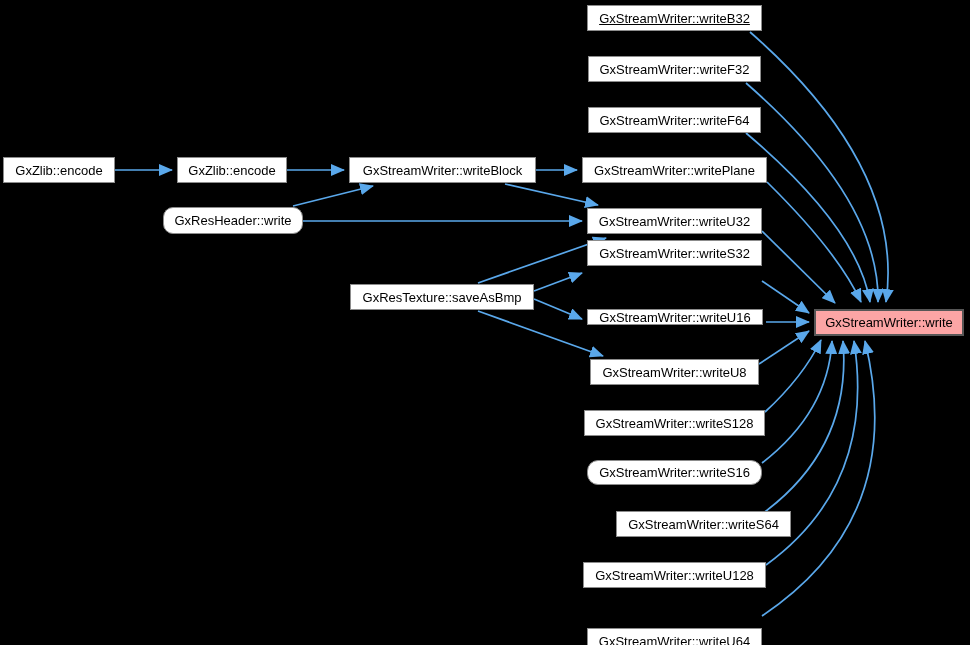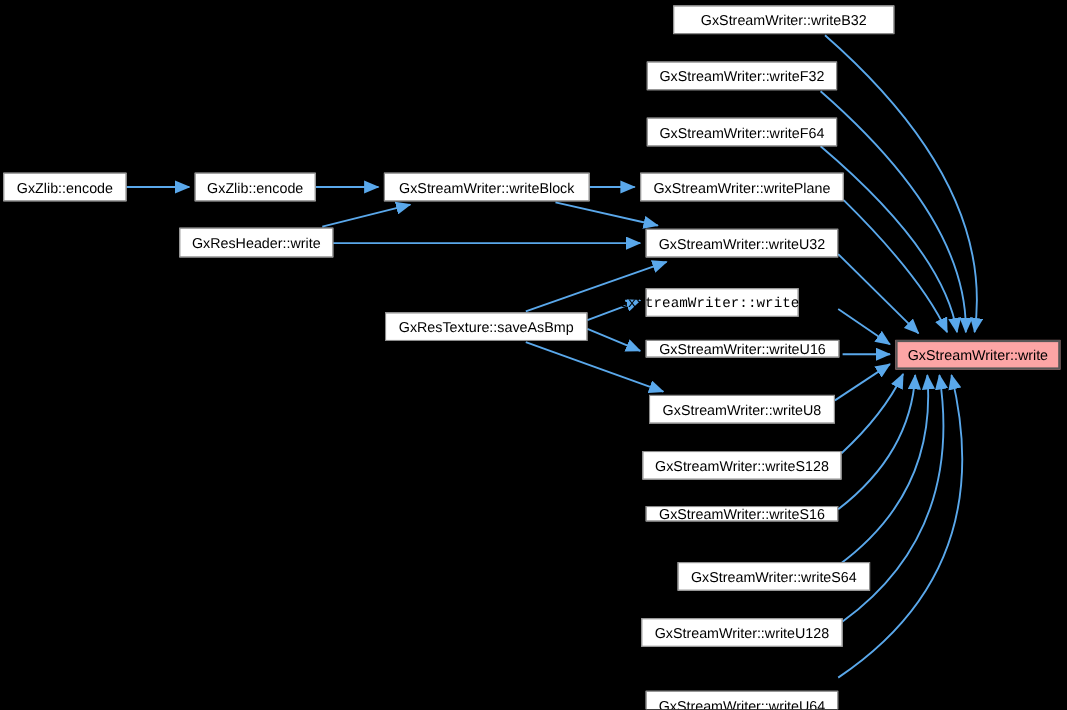--- a/index.html
+++ b/index.html
@@ -72,31 +72,31 @@
         <path d="M 765 412 Q 803 377 821 340" fill="none" stroke="#5aa8eb" stroke-width="1.7" marker-end="url(#arrow)"></path>
         <path d="M 762 463 Q 828 412 832 341" fill="none" stroke="#5aa8eb" stroke-width="1.7" marker-end="url(#arrow)"></path>
         <path d="M 762 514 Q 852 448 843 341" fill="none" stroke="#5aa8eb" stroke-width="1.7" marker-end="url(#arrow)"></path>
         <path d="M 766 565 Q 876 485 854 341" fill="none" stroke="#5aa8eb" stroke-width="1.7" marker-end="url(#arrow)"></path>
         <path d="M 762 616 Q 908 518 865 341" fill="none" stroke="#5aa8eb" stroke-width="1.7" marker-end="url(#arrow)"></path>
       </g>
   </svg>
   <div>
       <div class="node" style="left: 3px; top: 157px; width: 112px; height: 26px;">GxZlib::encode</div>
       <div class="node" style="left: 177px; top: 157px; width: 110px; height: 26px;">GxZlib::encode</div>
-      <div class="node" style="left: 163px; top: 207px; width: 140px; height: 27px;">GxResHeader::write</div>
+      <div class="node" style="left: 163px; top: 207px; width: 140px; height: 27px; border-radius: 10px;">GxResHeader::write</div>
       <div class="node" style="left: 349px; top: 157px; width: 187px; height: 26px;">GxStreamWriter::writeBlock</div>
       <div class="node" style="left: 350px; top: 284px; width: 184px; height: 26px;">GxResTexture::saveAsBmp</div>
-      <div class="node" style="left: 612px; top: 5px; width: 201px; height: 26px;">GxStreamWriter::writeB32</div>
+      <div class="node" style="left: 587px; top: 5px; width: 175px; height: 26px; text-decoration: underline;">GxStreamWriter::writeB32</div>
       <div class="node" style="left: 588px; top: 56px; width: 173px; height: 26px;">GxStreamWriter::writeF32</div>
       <div class="node" style="left: 588px; top: 107px; width: 173px; height: 26px;">GxStreamWriter::writeF64</div>
       <div class="node" style="left: 582px; top: 157px; width: 185px; height: 26px;">GxStreamWriter::writePlane</div>
       <div class="node" style="left: 587px; top: 208px; width: 175px; height: 26px;">GxStreamWriter::writeU32</div>
-      <div class="node" style="left: 587px; top: 262px; width: 139px; height: 26px; font-family: Liberation Mono, monospace;">GxStreamWriter::writeS32</div>
+      <div class="node" style="left: 587px; top: 240px; width: 175px; height: 26px;">GxStreamWriter::writeS32</div>
       <div class="node" style="left: 587px; top: 309px; width: 176px; height: 16px;">GxStreamWriter::writeU16</div>
       <div class="node" style="left: 590px; top: 359px; width: 169px; height: 26px;">GxStreamWriter::writeU8</div>
       <div class="node" style="left: 584px; top: 410px; width: 181px; height: 26px;">GxStreamWriter::writeS128</div>
-      <div class="node" style="left: 587px; top: 460px; width: 175px; height: 14px;">GxStreamWriter::writeS16</div>
+      <div class="node" style="left: 587px; top: 460px; width: 175px; height: 25px; border-radius: 11px;">GxStreamWriter::writeS16</div>
       <div class="node" style="left: 587px; top: 511px; width: 175px; height: 26px; margin-left: 29px;">GxStreamWriter::writeS64</div>
       <div class="node" style="left: 583px; top: 562px; width: 183px; height: 26px;">GxStreamWriter::writeU128</div>
       <div class="node" style="left: 587px; top: 628px; width: 175px; height: 26px;">GxStreamWriter::writeU64</div>
       <div class="node focus" style="left: 814px; top: 309px; width: 150px; height: 27px;">GxStreamWriter::write</div>
     </div>
 </div>
 
 </body></html>

